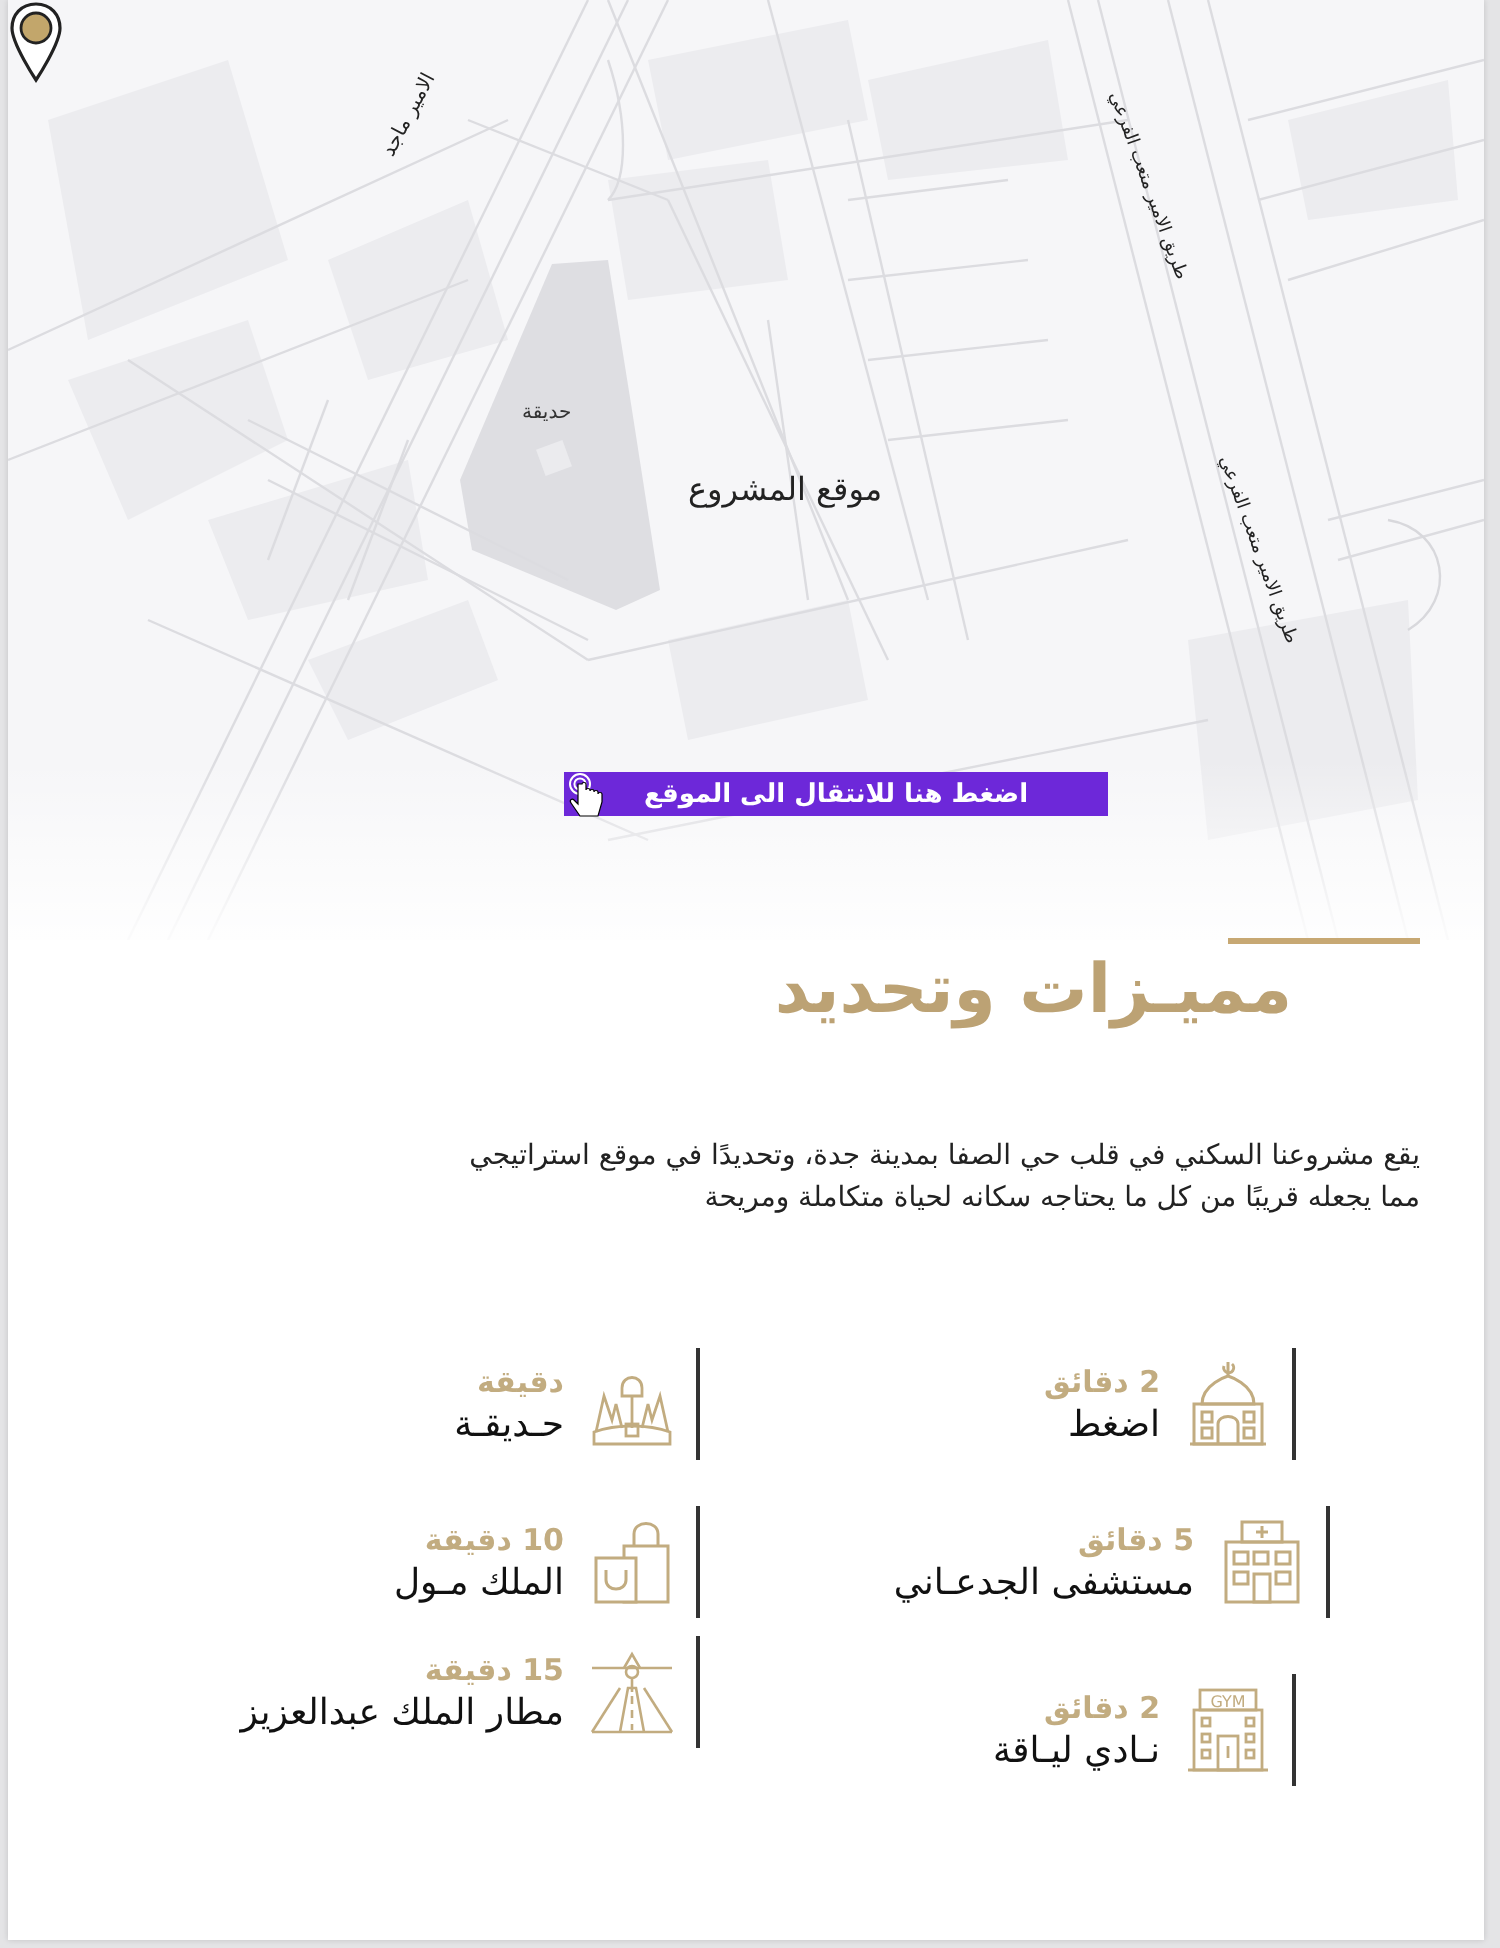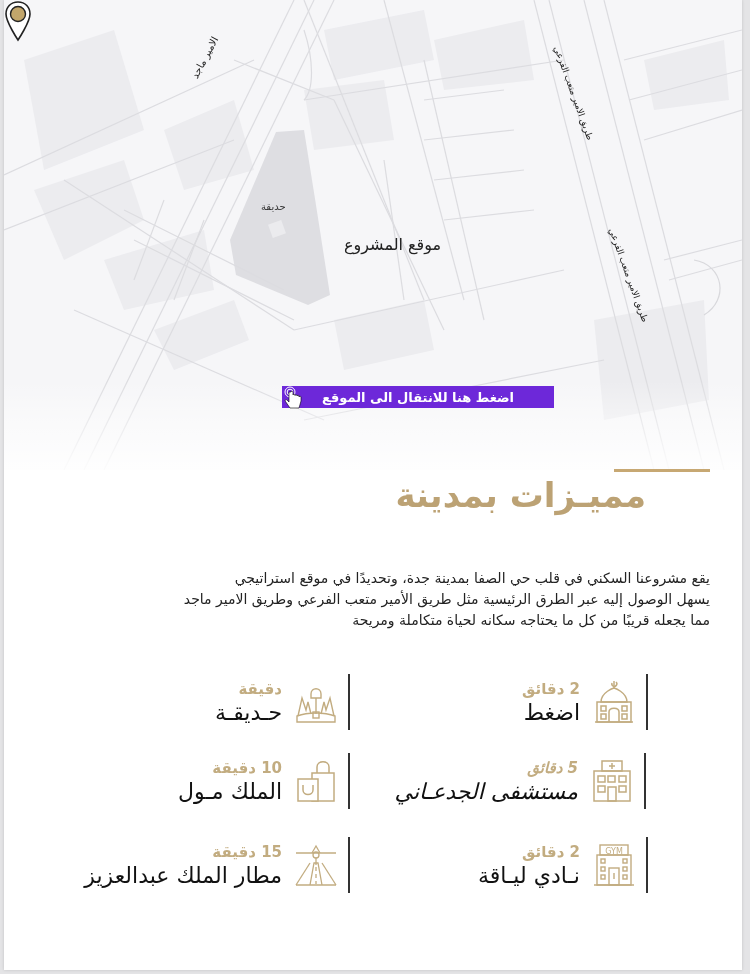--- a/index.html
+++ b/index.html
@@ -48,21 +48,21 @@
   }
   .intro p { white-space: nowrap; }
   .feature {
     position: absolute; height: 58px; display: flex; flex-direction: row-reverse;
     align-items: center;
   }
   .feature .vline { width: 2px; height: 56px; background: #333; margin-left: 10px; }
   .feature .icon { width: 44px; height: 48px; margin-left: 12px; display: flex; align-items: center; justify-content: center; }
   .feature .text { direction: rtl; text-align: right; display: flex; flex-direction: column; gap: 2px; justify-content: center; }
   .feature .time { font-size: 15px; color: #c2ac80; font-weight: bold; white-space: nowrap; }
-  .feature .name { font-size: 22px; color: #111; white-space: nowrap; }
+  .feature .name { font-size: 18px; color: #111; white-space: nowrap; }
 </style>
 </head>
 <body>
 
 <div class="page">
 
   <div class="map">
     <svg width="738" height="470" viewBox="0 0 738 470">
       <rect x="0" y="0" width="738" height="470" fill="#f6f6f8"></rect>
 
@@ -140,25 +140,24 @@
       <svg class="hand" viewBox="0 0 22 24">
         <circle cx="8" cy="6" r="5" fill="none" stroke="#fff" stroke-width="1"></circle>
         <circle cx="8" cy="6" r="2.8" fill="none" stroke="#fff" stroke-width="1"></circle>
         <path d="M7,6 L7,16 L5,14 C4,13 2.5,14 3.5,15.5 L8,22 L17,22 L19,15 L19,11 C19,10 17,10 17,11 L17,10 C17,9 15,9 15,10 L15,9.5 C15,8.5 13,8.5 13,9.5 L13,9 C13,8 11,8 11,9 L11,6 C11,5 9,5 9,6 Z" fill="#fff" stroke="#000" stroke-width="0.6"></path>
       </svg>
       <span>اضغط هنا للانتقال الى الموقع</span>
     </div>
   </div>
 
   <div class="title-rule"></div>
-  <h1 class="section-title">مميـزات بمدينة</h1>
+  <h1 class="section-title">مميـزات وتحديد</h1>
 
   <div class="intro">
     <p>يقع مشروعنا السكني في قلب حي الصفا بمدينة جدة، وتحديدًا في موقع استراتيجي</p>
-    <p>يسهل الوصول إليه عبر الطرق الرئيسية مثل طريق الأمير متعب الفرعي وطريق الامير ماجد</p>
     <p>مما يجعله قريبًا من كل ما يحتاجه سكانه لحياة متكاملة ومريحة</p>
   </div>
 
   <div class="feature" style="right:94px;top:673px;">
     <div class="vline"></div>
     <div class="icon">
       <svg width="44" height="48" viewBox="0 0 44 48" fill="none" stroke="#c2ac80" stroke-width="1.5">
         <line x1="22" y1="3" x2="22" y2="10"></line>
         <path d="M20,5 a2.5,2.5 0 1 0 4,-1"></path>
         <path d="M9,24 C 9,14 22,10 22,10 C 22,10 35,14 35,24 Z"></path>
@@ -188,21 +187,21 @@
         <path d="M40,38 L36,20 L32,32 L30,24 L27,36"></path>
         <path d="M3,38 C 14,34 30,34 41,38 L41,44 L3,44 Z"></path>
       </svg>
     </div>
     <div class="text">
       <span class="time">دقيقة</span>
       <span class="name">حـديقـة</span>
     </div>
   </div>
 
-  <div class="feature" style="right:96px;top:752px;font-style:italic;">
+  <div class="feature" style="right:77px;top:752px;">
     <div class="vline"></div>
     <div class="icon">
       <svg width="44" height="48" viewBox="0 0 44 48" fill="none" stroke="#c2ac80" stroke-width="1.5">
         <rect x="12" y="4" width="20" height="10"></rect>
         <line x1="22" y1="6" x2="22" y2="12"></line>
           <line x1="19" y1="9" x2="25" y2="9"></line>
         <rect x="4" y="14" width="36" height="30"></rect>
         <rect x="8" y="19" width="7" height="6"></rect>
           <rect x="18" y="19" width="7" height="6"></rect>
           <rect x="29" y="19" width="7" height="6"></rect>
@@ -250,21 +249,21 @@
         <line x1="22" y1="32" x2="22" y2="38"></line>
         <line x1="2" y1="44" x2="42" y2="44"></line>
       </svg>
     </div>
     <div class="text">
       <span class="time">2 دقائق</span>
       <span class="name">نـادي ليـاقة</span>
     </div>
   </div>
 
-  <div class="feature" style="right:392px;top:836px;">
+  <div class="feature" style="right:392px;top:817px;">
     <div class="vline"></div>
     <div class="icon">
       <svg width="44" height="48" viewBox="0 0 44 48" fill="none" stroke="#c2ac80" stroke-width="1.3">
         <line x1="2" y1="12" x2="42" y2="12"></line>
         <path d="M18,12 L22,5 L26,12"></path>
         <circle cx="22" cy="14" r="3"></circle>
         <line x1="22" y1="17" x2="22" y2="24"></line>
         <path d="M16,44 L20,22 L24,22 L28,44"></path>
         <line x1="22" y1="26" x2="22" y2="30"></line>
           <line x1="22" y1="33" x2="22" y2="37"></line>

